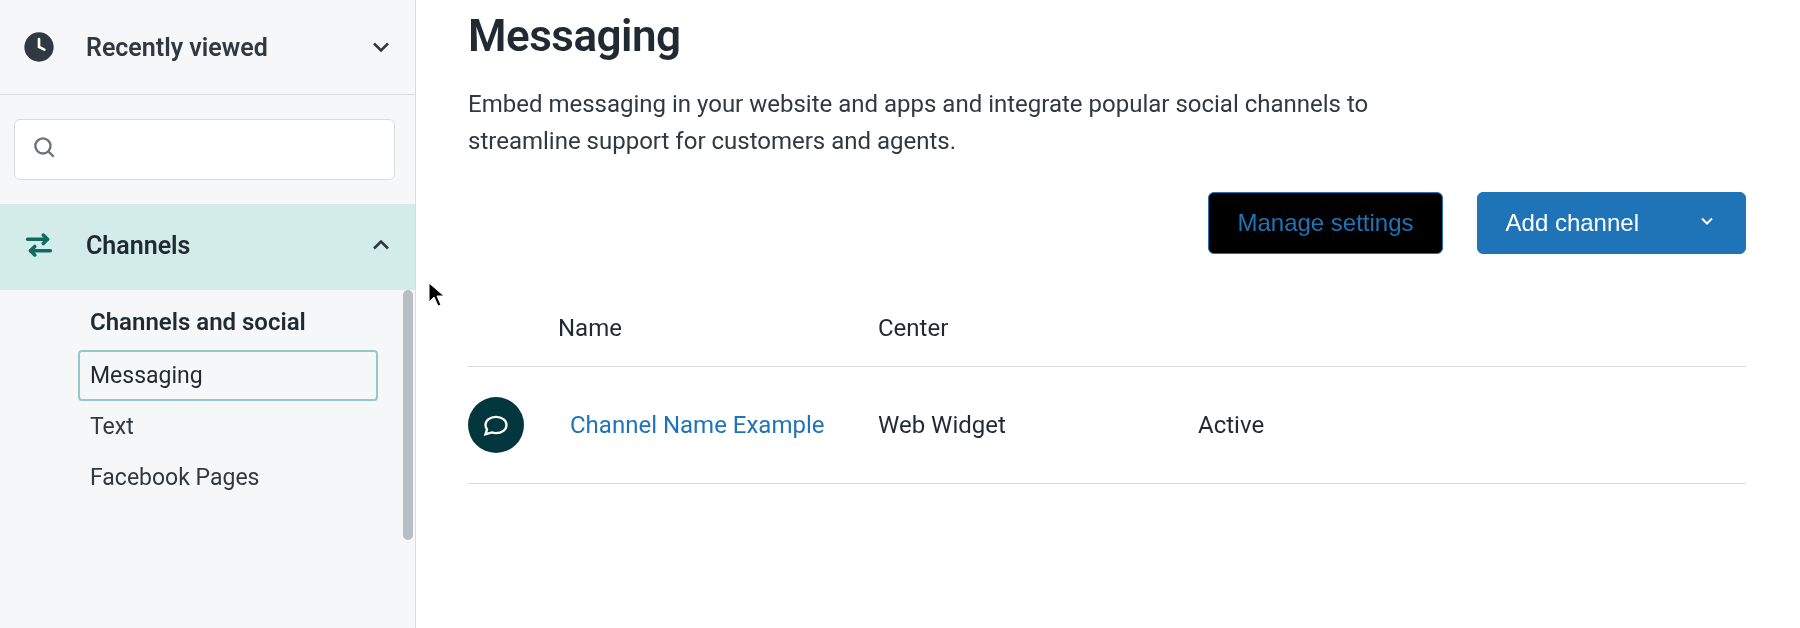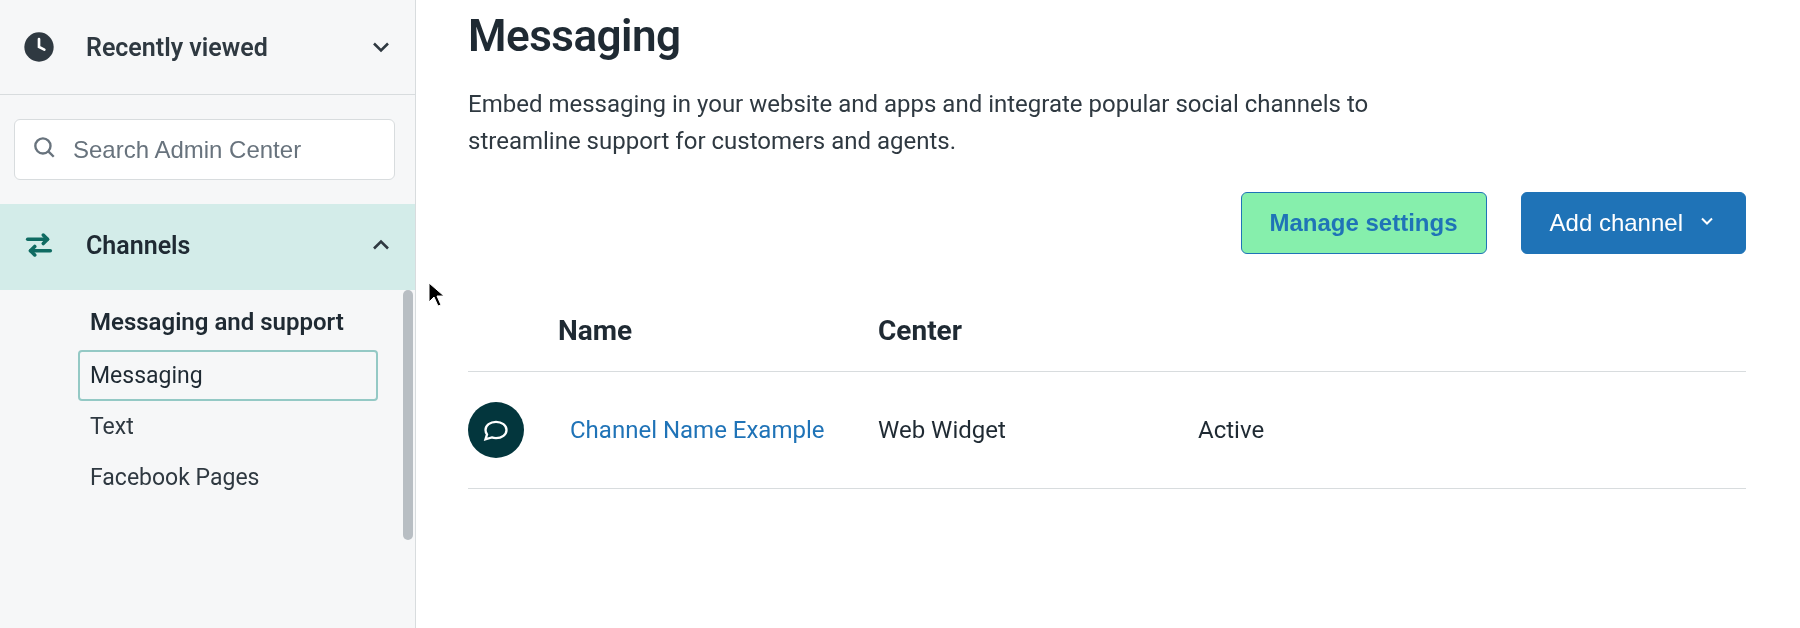--- a/index.html
+++ b/index.html
@@ -155,39 +155,39 @@
     border-radius:6px;
     padding:16px 28px;
     cursor:pointer;
     font-weight:500;
     display:inline-flex;
     align-items:center;
     border:1px solid transparent;
   }
   .btn-outline{
     color:var(--primary);
-    background:#86efac;
+    background:#000000;
     border-color:var(--primary);
-    font-weight:bold;
   }
   .btn-primary{
     color:#fff;
     background:var(--primary);
     border-color:var(--primary);
+    gap:44px;
   }
   .btn-primary svg{width:20px;height:20px;margin-left:14px;color:#fff;}
 
   .table{width:100%;}
   .thead{
     display:grid;
     grid-template-columns:90px 320px 320px 1fr;
     padding:0 0 24px 0;
     border-bottom:1px solid var(--border);
-    font-size:28px;
-    font-weight:700;
+    font-size:24px;
+    font-weight:400;
     color:var(--text-dark);
   }
   .trow{
     display:grid;
     grid-template-columns:90px 320px 320px 1fr;
     align-items:center;
     padding:30px 0;
     border-bottom:1px solid var(--border);
     font-size:24px;
     color:var(--text-dark);
@@ -234,21 +234,20 @@
     </div>
 
     <div class="search-wrap">
       <div class="search">
         <span>
           <svg viewBox="0 0 24 24" fill="none" stroke="currentColor" stroke-width="2.2">
               <circle cx="11" cy="11" r="7"></circle>
               <line x1="21" y1="21" x2="16.2" y2="16.2"></line>
             </svg>
         </span>
-        <input type="text" placeholder="Search Admin Center" style="">
       </div>
     </div>
 
     <div class="sb-row channels-row">
       <span class="icon-slot arrows-icon">
         <svg viewBox="0 0 24 24" fill="none" stroke="currentColor" stroke-width="2.5" stroke-linecap="round" stroke-linejoin="round">
           <line x1="4" y1="8" x2="18" y2="8"></line>
             <polyline points="15 5 18 8 15 11"></polyline>
           <line x1="20" y1="16" x2="6" y2="16"></line>
             <polyline points="9 13 6 16 9 19"></polyline>
@@ -256,21 +255,21 @@
       </span>
       <span class="sb-label">Channels</span>
       <span class="chevron">
         <svg viewBox="0 0 24 24" fill="none" stroke="currentColor" stroke-width="2.2">
             <polyline points="6 15 12 9 18 15"></polyline>
           </svg>
       </span>
     </div>
 
     <div class="subgroup">
-      <div class="subgroup-title">Messaging and support</div>
+      <div class="subgroup-title">Channels and social</div>
       <div class="subitem active">Messaging</div>
       <div class="subitem">Text</div>
       <div class="subitem">Facebook Pages</div>
     </div>
   </aside>
 
   <main class="main">
     <h1 class="page-title">Messaging</h1>
     <p class="page-desc">Embed messaging in your website and apps and integrate popular social channels to streamline support for customers and agents.</p>
 

